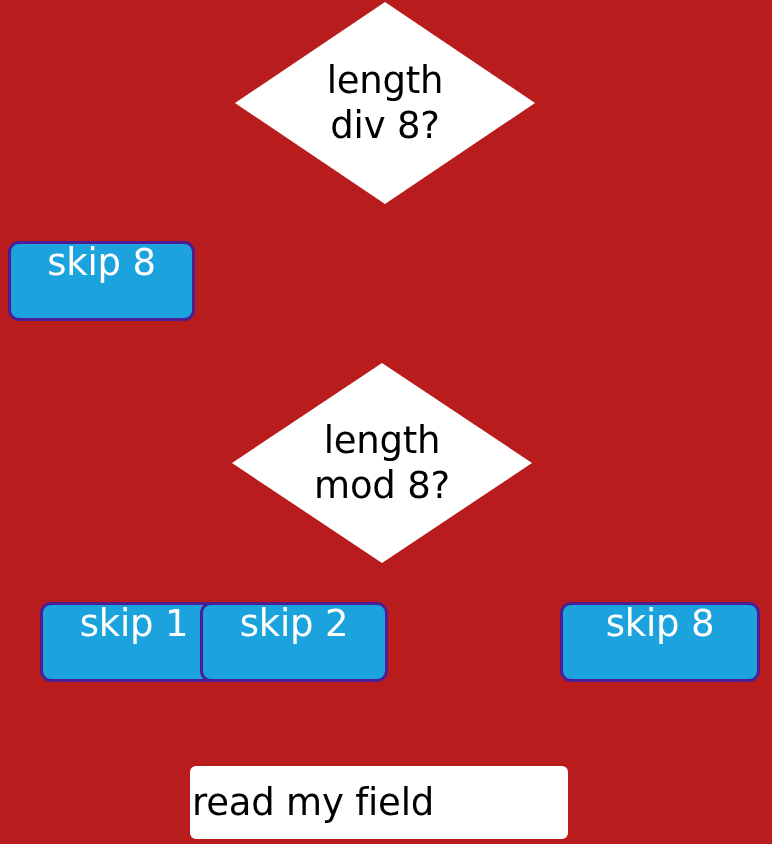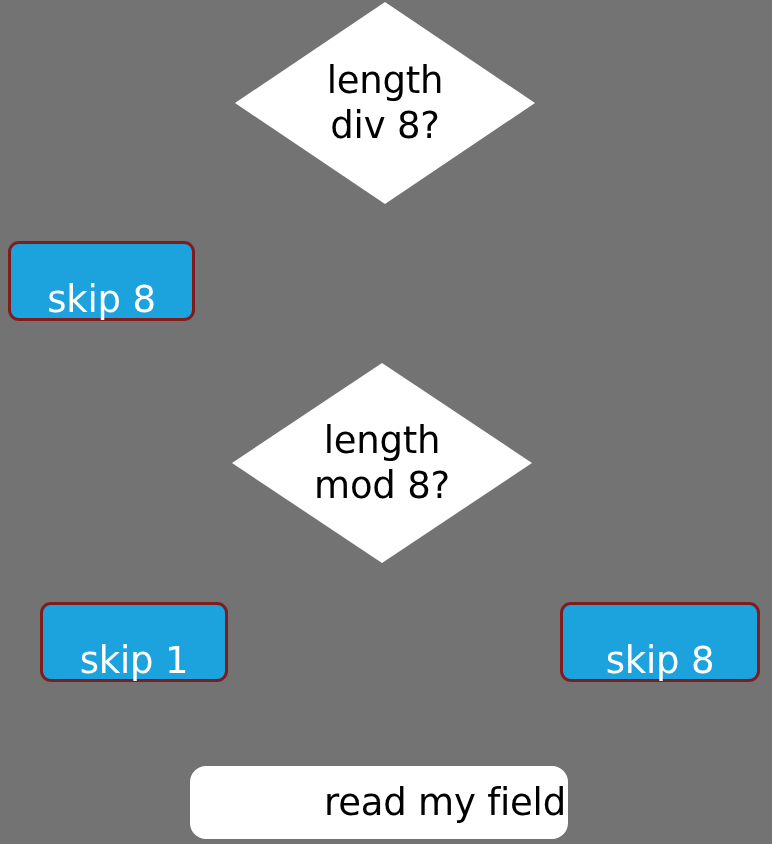--- a/index.html
+++ b/index.html
@@ -4,21 +4,21 @@
 <style>
   html, body {
     margin: 0;
     padding: 0;
     background: #000000;
   }
   #canvas {
     position: relative;
     width: 772px;
     height: 844px;
-    background: #737373;
+    background: #b91c1c;
     overflow: hidden;
     font-family: "DejaVu Sans", sans-serif;
   }
   
   .diamond {
     position: absolute;
     display: flex;
     align-items: center;
     justify-content: center;
     background: #ffffff;
@@ -31,44 +31,43 @@
     line-height: 1.22;
     text-align: center;
     white-space: pre-line;
     letter-spacing: -0.2px;
   }
   
   .node-blue {
     position: absolute;
     box-sizing: border-box;
     background: #1ca3de;
-    border: 3px solid #7f1d1d;
+    border: 3px solid #4c1d95;
     border-radius: 11px;
     display: flex;
-    align-items: flex-end;
+    align-items: flex-start;
     justify-content: center;
   }
   .node-blue .blabel {
     color: #ffffff;
     font-size: 37px;
     line-height: 1;
     white-space: nowrap;
     letter-spacing: -0.2px;
   }
   
   .node-white {
     position: absolute;
     box-sizing: border-box;
     background: #ffffff;
     border: 2px solid #ffffff;
-    border-radius: 16px;
+    border-radius: 6px;
     display: flex;
     align-items: center;
-    justify-content: flex-end;
-    padding-left: 26px;
+    justify-content: flex-start;
   }
   .node-white .wlabel {
     color: #000000;
     font-size: 37px;
     line-height: 1;
     white-space: nowrap;
     letter-spacing: -0.2px;
   }
 </style>
 </head>
@@ -89,20 +88,23 @@
 
   <div class="diamond" style="left:232px; top:363px; width:300px; height:200px;">
     <span class="dlabel">length
 mod 8?</span>
   </div>
 
   <div class="node-blue" style="left:0px; top:602px; width:188px; height:80px;margin-left:40px;">
     <span class="blabel">skip 1</span>
   </div>
 
+  <div class="node-blue" style="left:200px; top:602px; width:188px; height:80px;">
+    <span class="blabel">skip 2</span>
+  </div>
 
   <div class="node-blue" style="left:560px; top:602px; width:200px; height:80px;">
     <span class="blabel">skip 8</span>
   </div>
 
   <div class="node-white" style="left:190px; top:766px; width:378px; height:73px;">
     <span class="wlabel">read my field</span>
   </div>
 
 </div>

